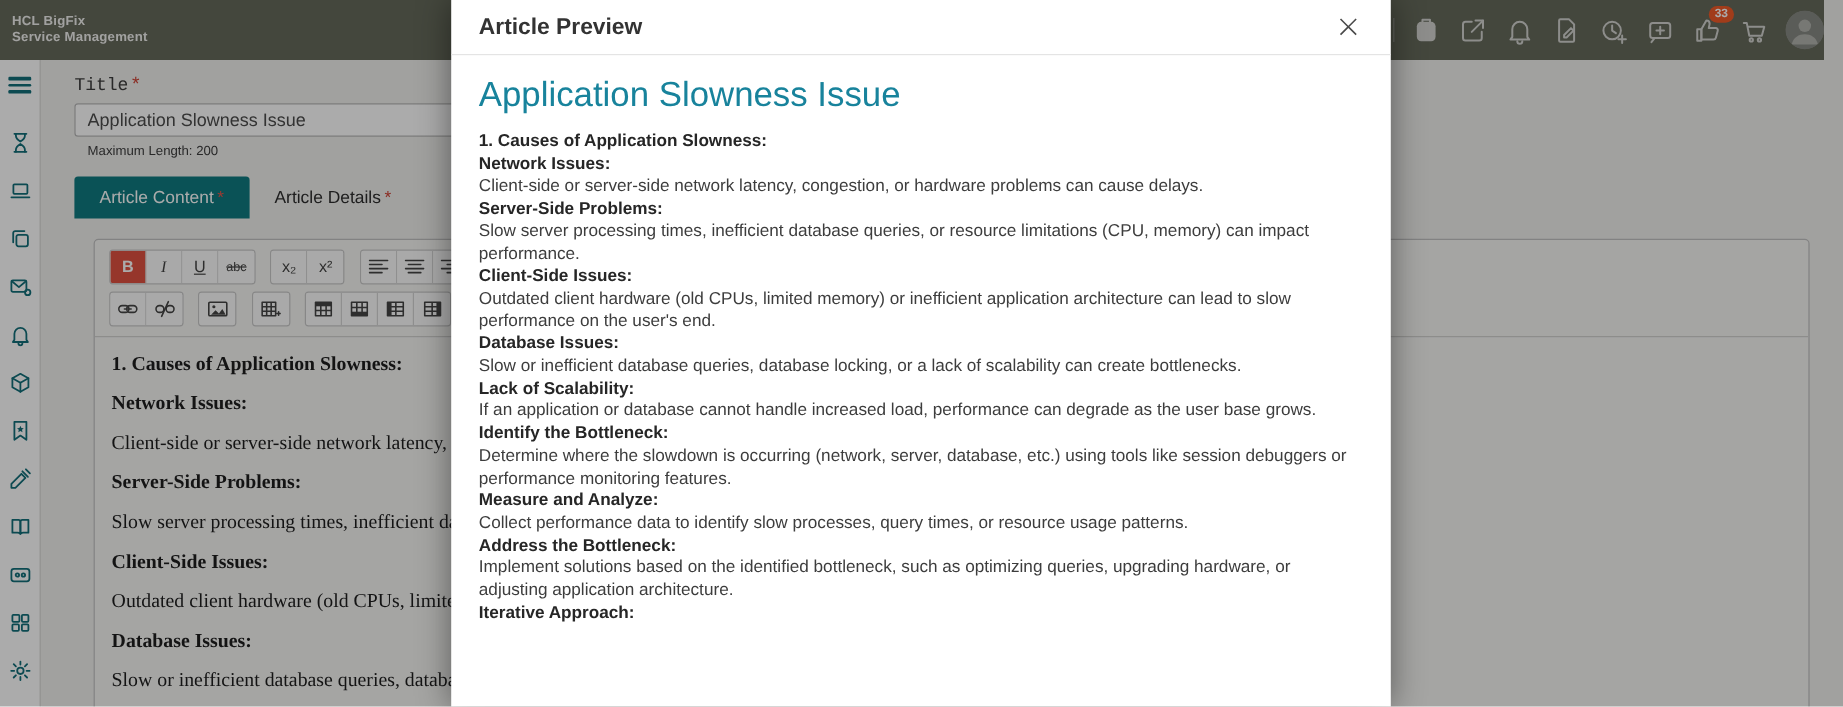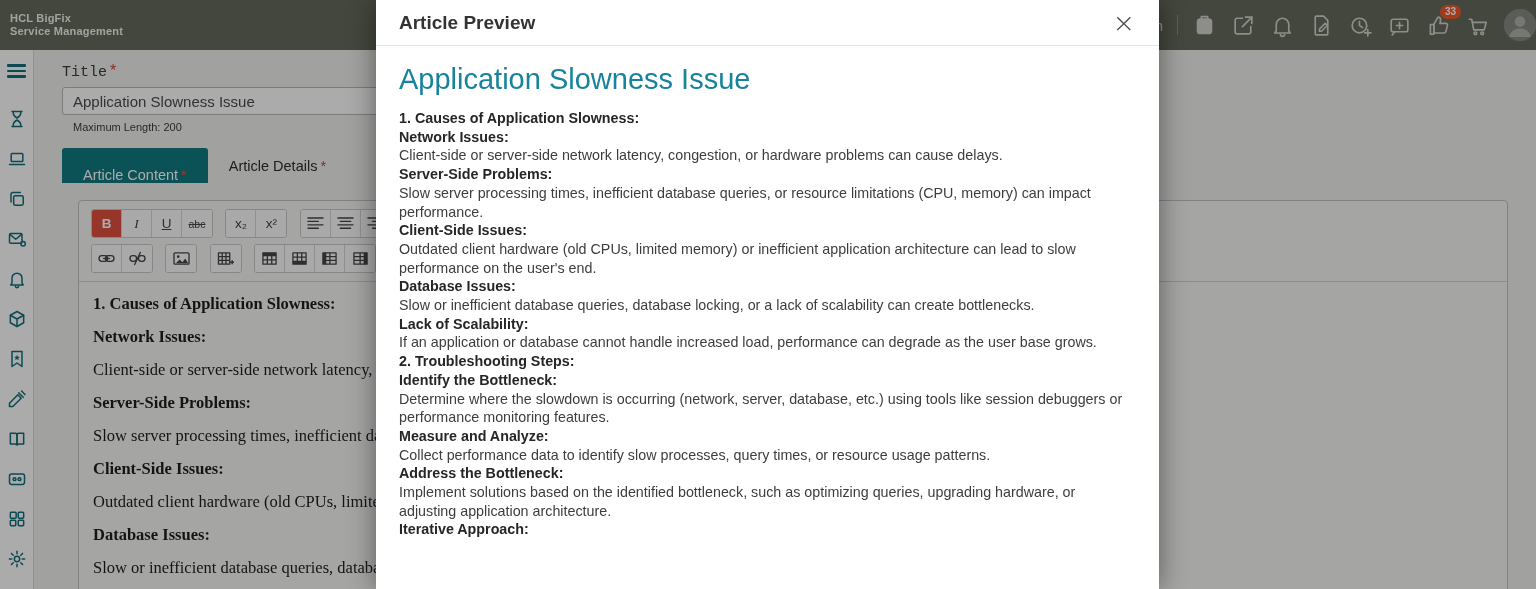--- a/index.html
+++ b/index.html
@@ -1,20 +1,20 @@
 <!DOCTYPE html>
 <html><head>
 <meta charset="utf-8">
 <style>
   * { margin:0; padding:0; box-sizing:border-box; }
   html,body { width:1536px; height:589px; overflow:hidden; font-family:"Liberation Sans", sans-serif; background:#fff; }
   .screen { position:relative; width:1536px; height:589px; overflow:hidden; background:#f0f0ee; }
 
   
-  .topbar { position:absolute; top:0; left:0; right:0; height:50px; background:#666a5c; display:flex; align-items:center; justify-content:space-between; padding:0 0 0 10px; z-index:1; }
+  .topbar { position:absolute; top:0; left:0; right:16px; height:50px; background:#666a5c; display:flex; align-items:center; justify-content:space-between; padding:0 0 0 10px; z-index:1; }
   .brand { color:#f1f1ef; font-size:11px; line-height:13px; font-weight:700; letter-spacing:.2px; }
   .topbar-right { display:flex; align-items:center; gap:14px; height:100%; padding-right:0; }
   .lang { font-size:15px; color:#d9dad6; white-space:nowrap; }
   .tb-divider { width:1px; height:20px; background:#8d9087; }
   .icon-btn { width:25px; height:25px; position:relative; color:#d2d3cf; flex:0 0 auto; }
   .icon-btn svg { width:100%; height:100%; stroke:currentColor; fill:none; stroke-width:1.6; stroke-linecap:round; stroke-linejoin:round; }
   .badge { position:absolute; top:-8px; right:-10px; background:#f05a28; color:#fff; font-size:10px; font-weight:700; border-radius:9px; padding:1.5px 5px; line-height:1.1; }
   .avatar { width:32px; height:32px; border-radius:50%; overflow:hidden; flex:0 0 auto; background:#8f918b; }
   .avatar svg { width:100%; height:100%; }
 
@@ -26,21 +26,21 @@
   .side-item svg { width:100%; height:100%; stroke:currentColor; fill:none; stroke-width:1.8; stroke-linecap:round; stroke-linejoin:round; }
 
   
   .main { position:absolute; top:50px; left:35px; right:0; bottom:0; background:#f0f0ee; padding:12px 0 0 27px; z-index:1; }
   .field-label { font-size:15px; color:#3c3c3c; font-weight:500;font-family:Liberation Mono, monospace; }
   .req { color:#cf4436; margin-left:3px; }
   .text-input { display:block; margin-top:6px; width:600px; height:28px; border:1px solid #b9b9b9; border-radius:3px; background:#fff; padding:0 10px; font-size:15px; color:#4c4c4c; font-family:"Liberation Sans", sans-serif; }
   .helper { font-size:11px; color:#3d3d3d; margin-top:6px;margin-left:11px; }
   .tabs { display:flex; margin-top:15px; }
   .tab { height:35px; padding:0 21px; display:flex; align-items:center; font-size:14.5px; cursor:pointer; }
-  .tab.active { background:#0f7b80; color:#fff; border-radius:3px 3px 0 0;align-items:flex-end; }
+  .tab.active { background:#0f7b80; color:#fff; border-radius:3px 3px 0 0; }
   .tab.active .req { color:#e2574b; }
   .tab.inactive { color:#2e2e2e; }
 
   .editor { margin-top:17px; margin-left:16px; width:1430px; border:1px solid #c2c2c2; border-radius:4px; background:#f6f6f4; height:430px; overflow:hidden; }
   .toolbar { padding:8px 0 2px 12px; }
   .btn-group { display:inline-flex; border:1px solid #c9c9c9; border-radius:3px; overflow:hidden; margin:0 8px 6px 0; vertical-align:top; background:#fdfdfc; }
   .tbtn { width:30px; height:27px; display:flex; align-items:center; justify-content:center; background:#fdfdfc; border-right:1px solid #d6d6d6; font-size:13.5px; color:#454545; cursor:pointer; }
   .tbtn:last-child { border-right:none; }
   .tbtn.active { background:#e05140; color:#fff; }
   .tbtn.bold { font-weight:700; }
@@ -384,21 +384,20 @@
           <div class="aline b">Network Issues:</div>
           <div class="aline">Client-side or server-side network latency, congestion, or hardware problems can cause delays.</div>
           <div class="aline b">Server-Side Problems:</div>
           <div class="aline">Slow server processing times, inefficient database queries, or resource limitations (CPU, memory) can impact performance.</div>
           <div class="aline b">Client-Side Issues:</div>
           <div class="aline">Outdated client hardware (old CPUs, limited memory) or inefficient application architecture can lead to slow performance on the user's end.</div>
           <div class="aline b">Database Issues:</div>
           <div class="aline">Slow or inefficient database queries, database locking, or a lack of scalability can create bottlenecks.</div>
           <div class="aline b">Lack of Scalability:</div>
           <div class="aline">If an application or database cannot handle increased load, performance can degrade as the user base grows.</div>
-          <div class="aline b">2. Troubleshooting Steps:</div>
           <div class="aline b">Identify the Bottleneck:</div>
           <div class="aline">Determine where the slowdown is occurring (network, server, database, etc.) using tools like session debuggers or performance monitoring features.</div>
           <div class="aline b">Measure and Analyze:</div>
           <div class="aline">Collect performance data to identify slow processes, query times, or resource usage patterns.</div>
           <div class="aline b">Address the Bottleneck:</div>
           <div class="aline">Implement solutions based on the identified bottleneck, such as optimizing queries, upgrading hardware, or adjusting application architecture.</div>
           <div class="aline b">Iterative Approach:</div>
         </div>
     </div>
   </section>

